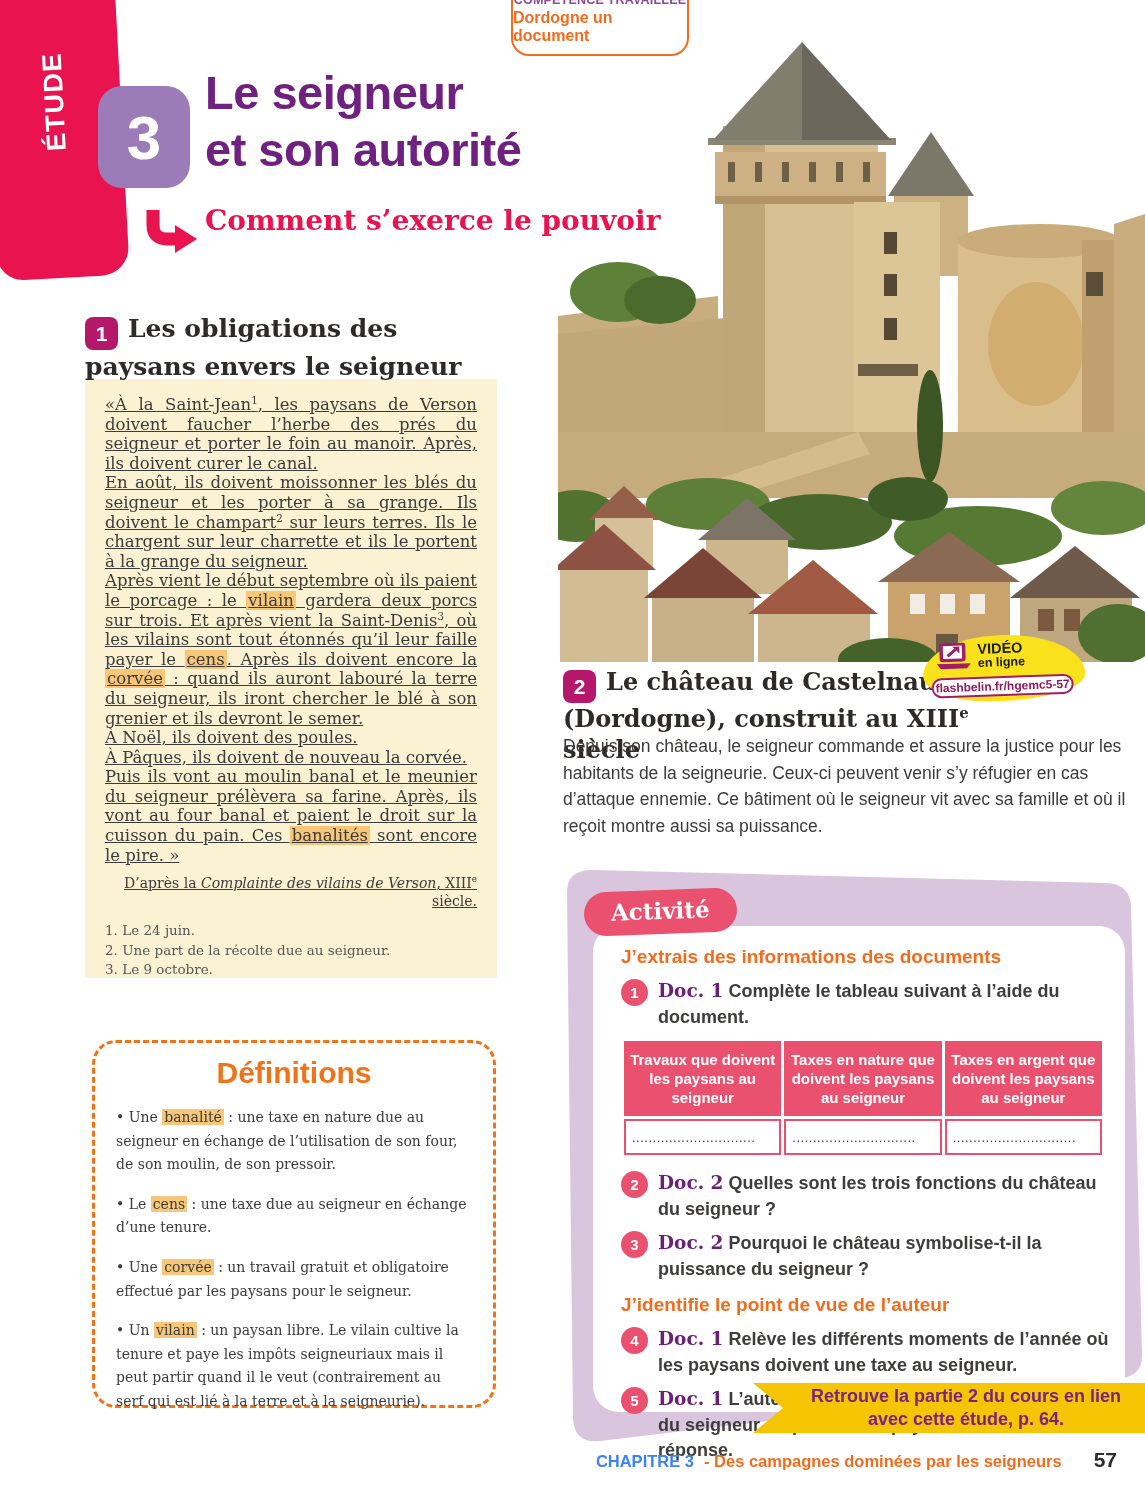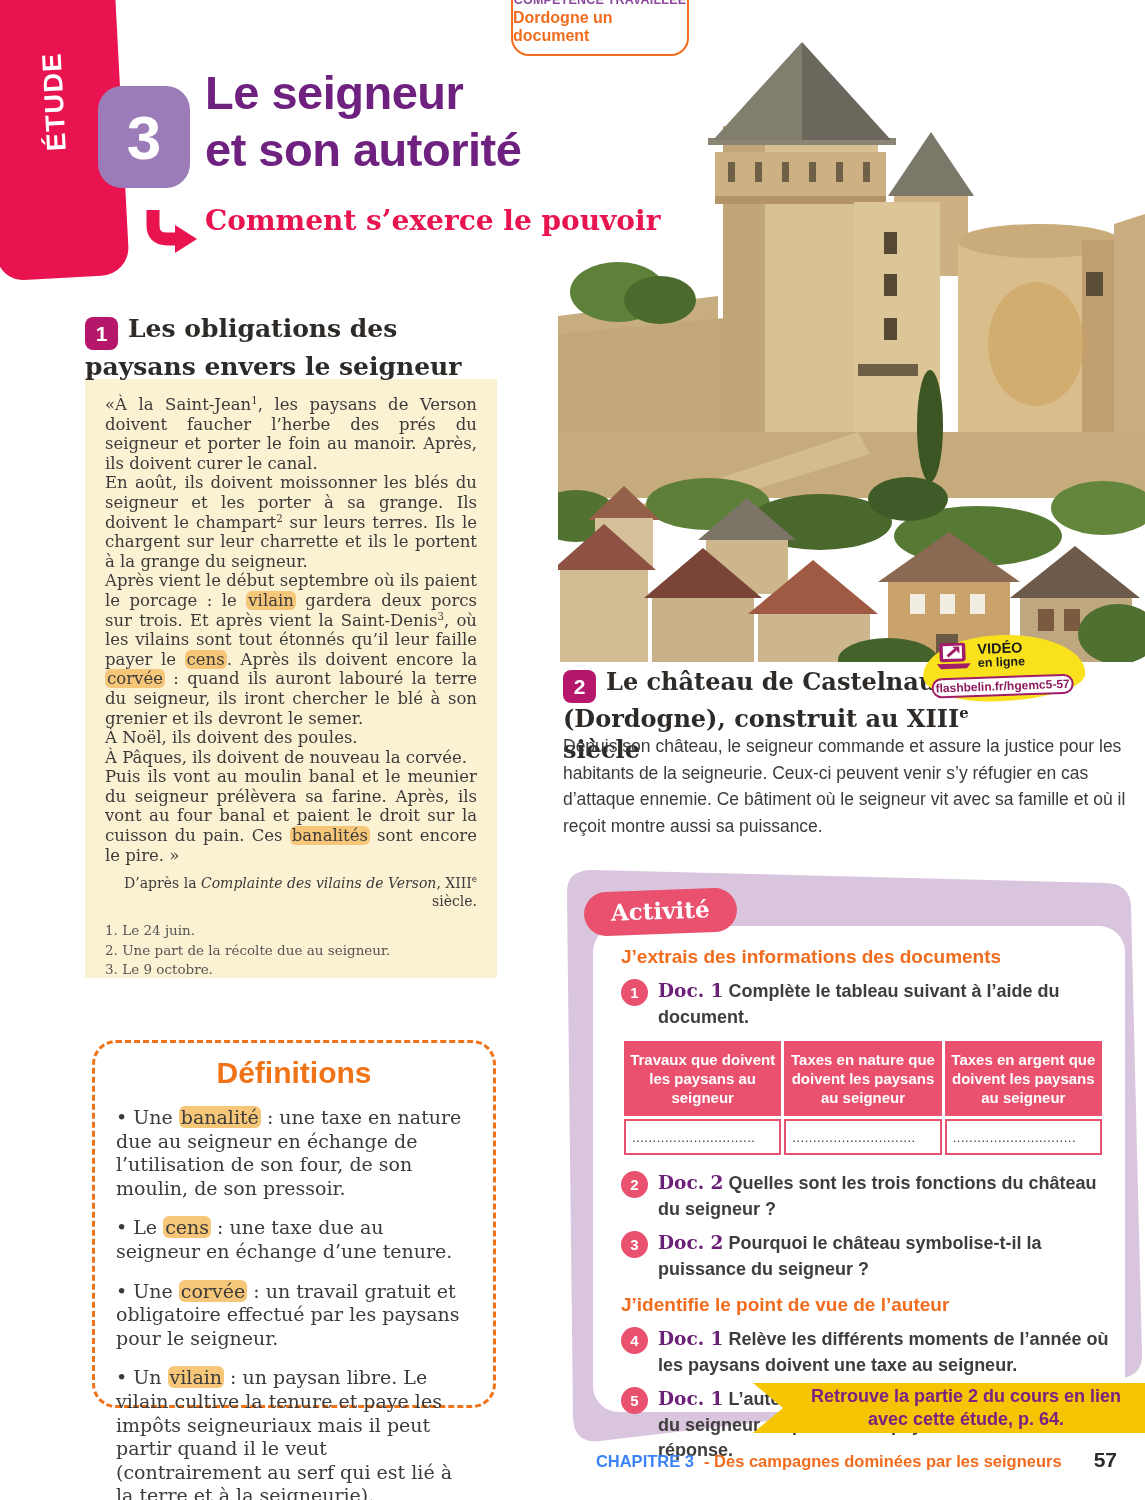--- a/index.html
+++ b/index.html
@@ -37,31 +37,31 @@
     line-height:33px;text-align:center;vertical-align:-4px;margin-right:10px;}
   .h1doc{left:85px;top:312px;width:382px;font-size:25px;line-height:33px;}
   .h2doc{left:563px;top:666px;width:470px;font-size:24px;line-height:31px;}
   sup{font-size:62%;vertical-align:super;line-height:0;}
   .it{font-style:italic;}
 
   
   .quote-box{position:absolute;left:85px;top:379px;width:412px;height:599px;background:#fbf1d3;
     padding:16px 20px;box-sizing:border-box;z-index:1;}
   .quote-box p{margin:0;font-family:"DejaVu Serif",serif;font-size:16.5px;line-height:19.6px;
-    text-align:justify;color:#3c3b3a;}
-  .hl{background:#f7c779;padding:0 2px;border-radius:6px;}
+    text-align:justify;color:#3c3b3a;text-decoration:underline;}
+  .hl{background:#f7c779;padding:0 2px;border-radius:0;}
   .quote-src{margin-top:9px !important;text-align:right !important;font-size:14px !important;line-height:18px !important;}
   .footnotes{margin-top:11px;font-family:"DejaVu Serif",serif;font-size:13.5px;line-height:19.5px;color:#575655;}
 
   
   .defs{position:absolute;left:92px;top:1040px;width:404px;height:368px;border:3px dashed #f07318;
     border-radius:24px;box-sizing:border-box;padding:13px 21px;z-index:1;}
   .defs h3{margin:0 0 10px;text-align:center;font-size:30px;color:#f07318;font-weight:bold;
     font-family:"Liberation Sans",sans-serif;}
-  .defs p{margin:16px 0 9px;font-family:"DejaVu Serif",serif;font-size:19px;line-height:23.6px;color:#3c3b3a;}
+  .defs p{margin:16px 0 9px;font-family:"DejaVu Serif",serif;font-size:14px;line-height:23.6px;color:#3c3b3a;}
 
   
   .doc2-body{position:absolute;left:563px;top:733px;width:566px;font-size:17.5px;line-height:26.5px;
     color:#3c3b3a;z-index:2;}
 
   
   .video{position:absolute;left:923px;top:635px;width:162px;height:66px;background:#f9e11c;
     border-radius:48% 52% 55% 45% / 60% 62% 38% 42%;transform:rotate(-2deg);z-index:4;}
   .video .row{display:flex;align-items:flex-start;padding:6px 0 0 14px;}
   .video .vlab{margin-left:7px;color:#1c1c1b;font-weight:bold;line-height:1.05;}

